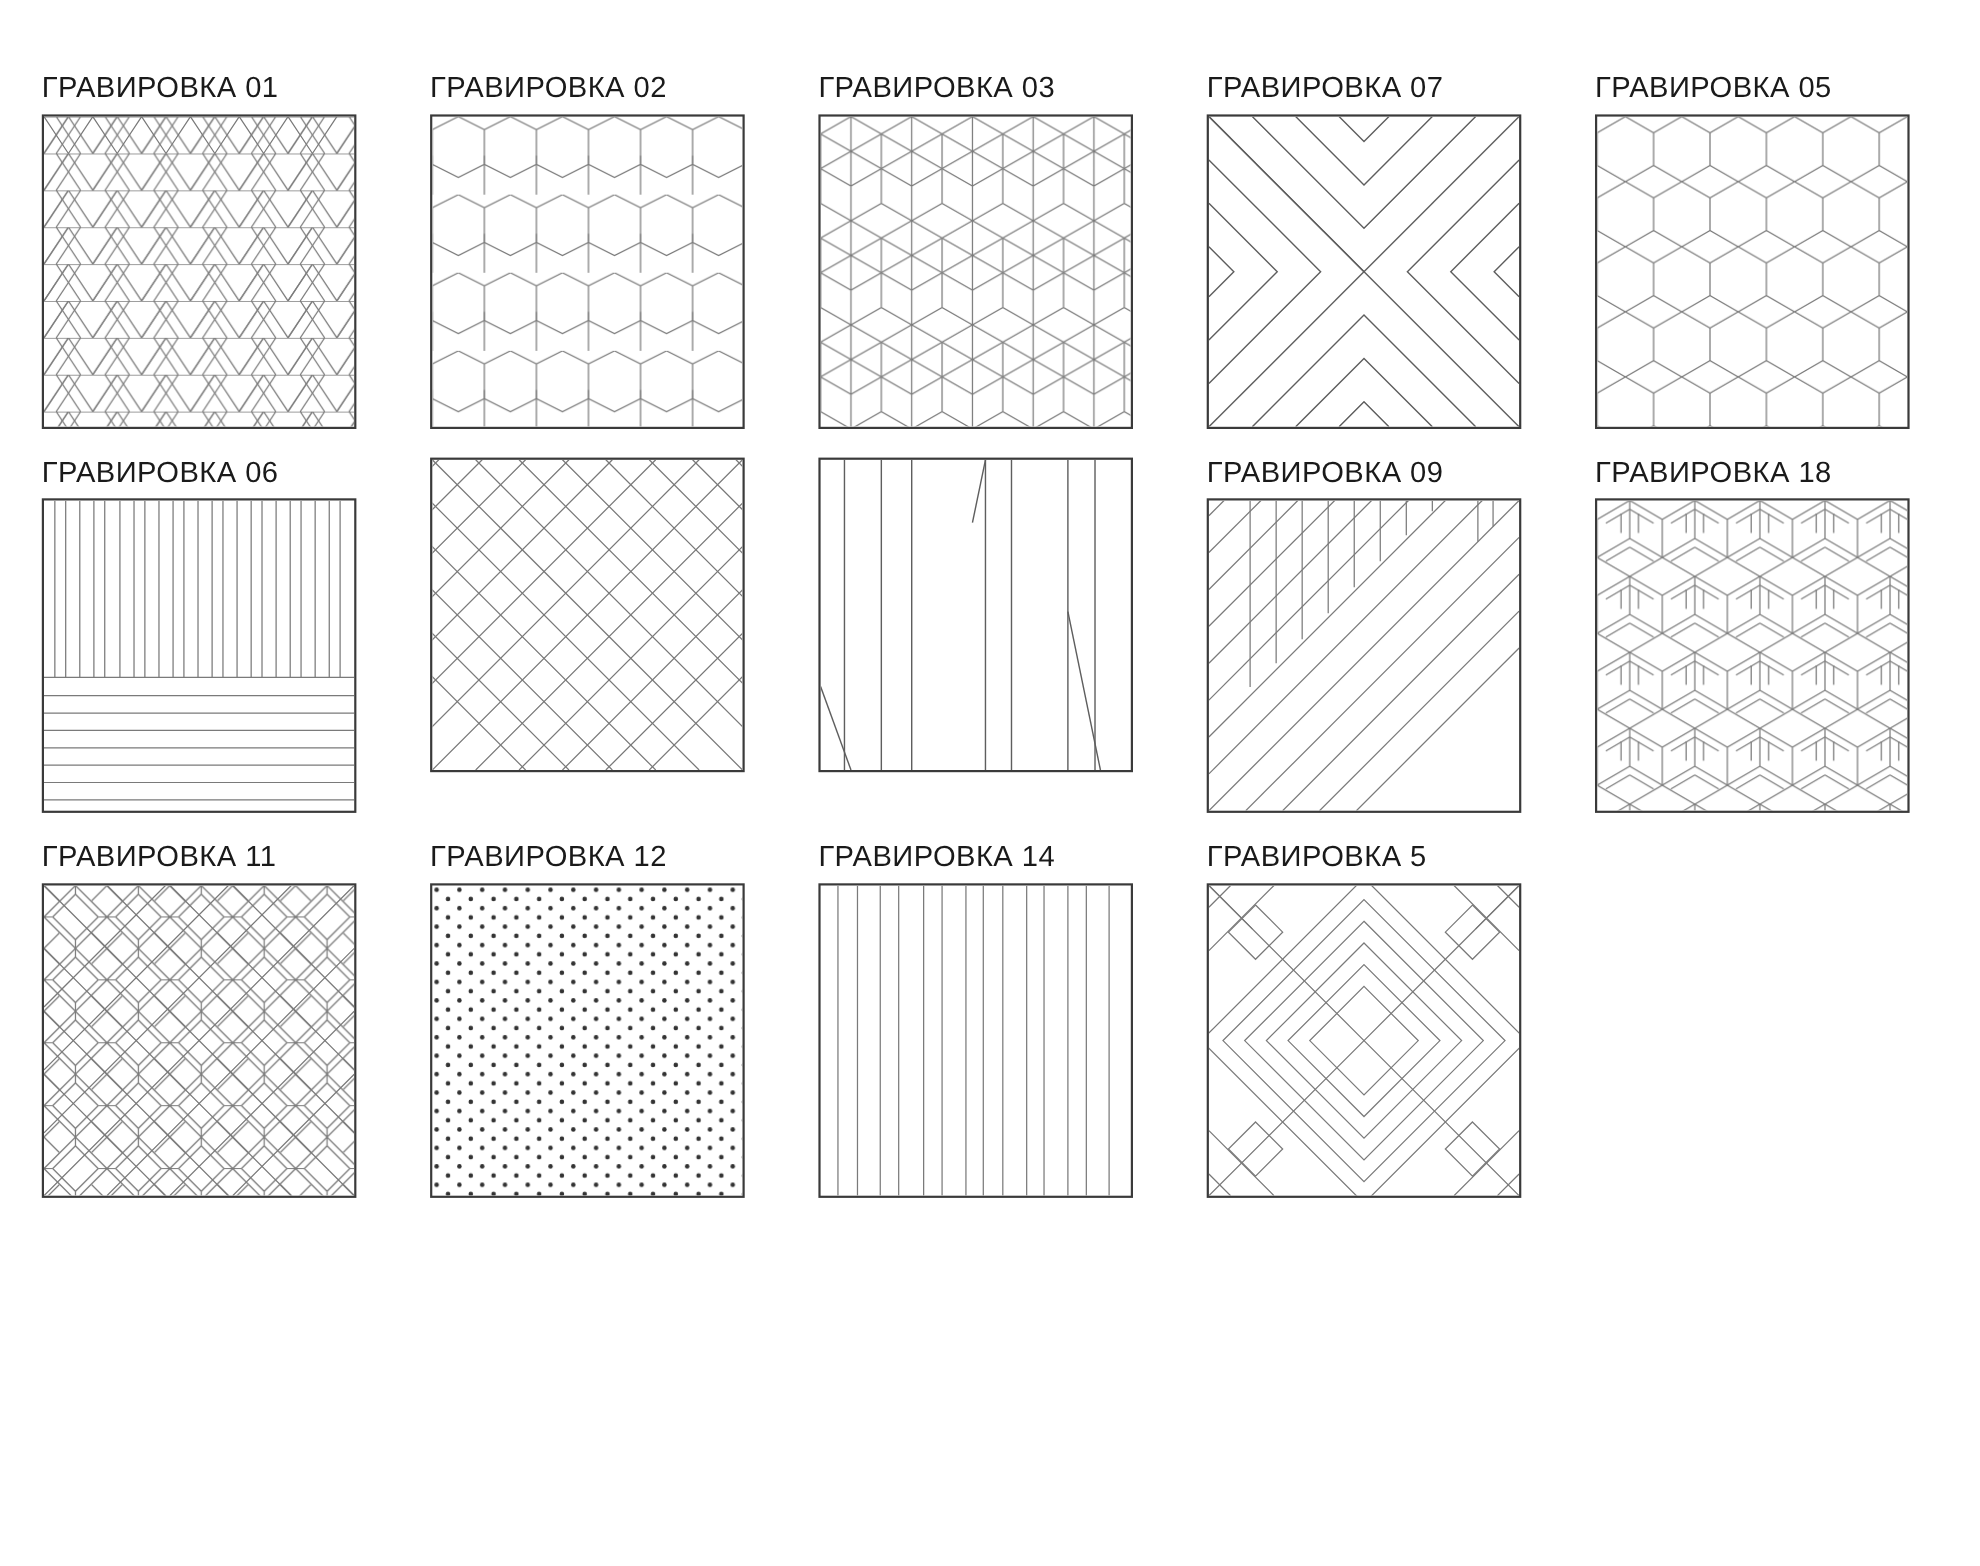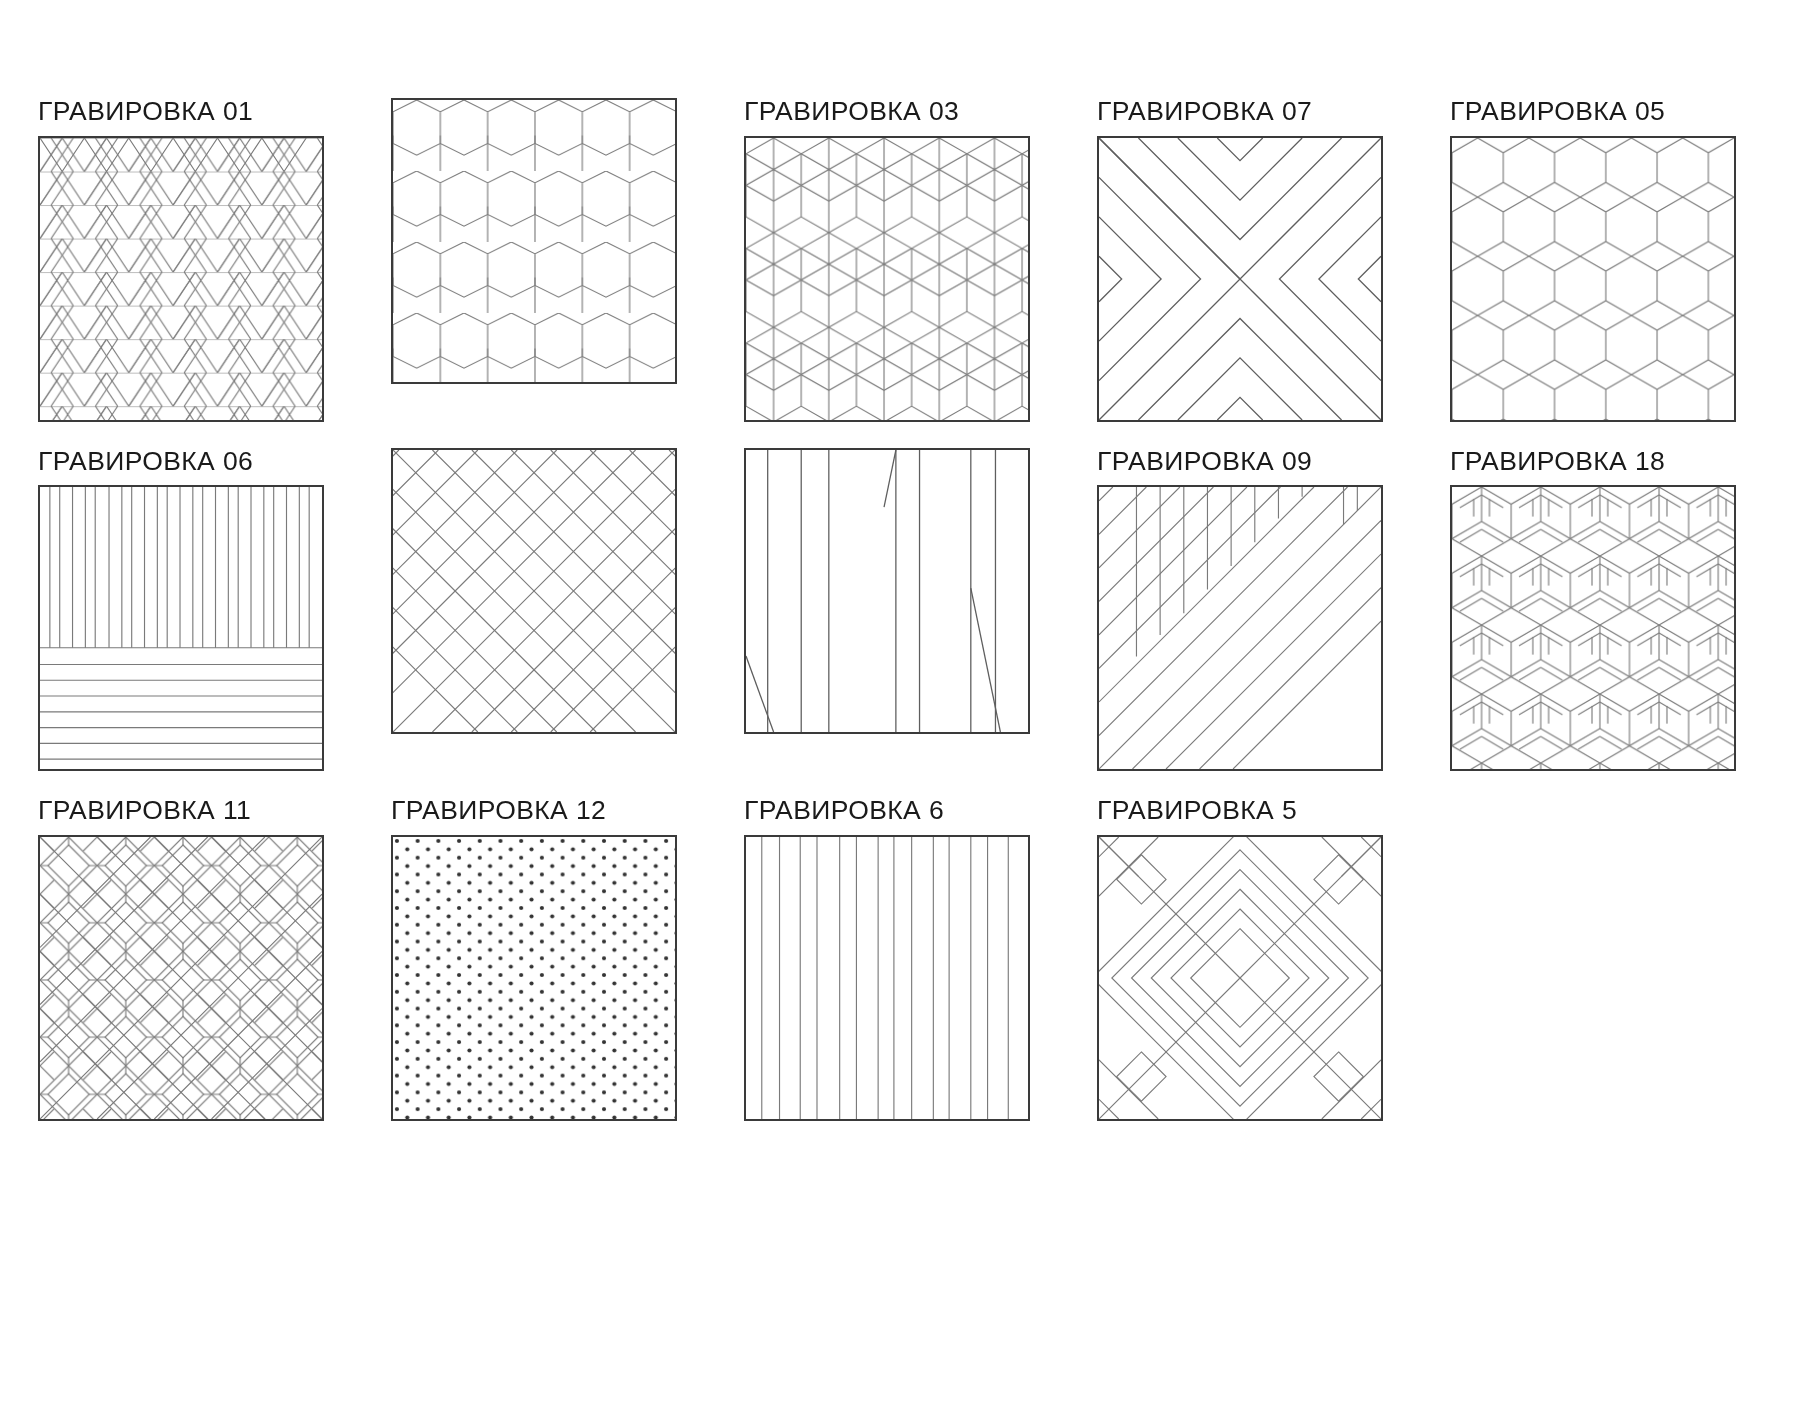--- a/index.html
+++ b/index.html
@@ -23,21 +23,20 @@
   }
   .grid {
     position: absolute;
     left: 38px;
     top: 66px;
     width: 1730px;
     display: grid;
     grid-template-columns: repeat(5, 350px);
     grid-column-gap: 3px;
     grid-row-gap: 26px;
-    margin-top: 32px;
   }
   .cell {
     width: 350px;
   }
   .cell-label {
     font-size: 26.5px;
     letter-spacing: 0.4px;
     line-height: 1;
     padding-bottom: 11px;
     white-space: nowrap;
@@ -92,20 +91,21 @@
           </defs>
           <rect x="0" y="0" width="286" height="286" fill="url(#p01)"></rect>
           <g class="ln">
             <path d="M0 0 L22.5 34 L45 0 L67.5 34 L90 0 L112.5 34 L135 0 L157.5 34 L180 0 L202.5 34 L225 0 L247.5 34 L270 0"></path>
           </g>
         </svg>
       </div>
     </div>
 
     <div class="cell">
+      <div class="cell-label">ГРАВИРОВКА 02</div>
       <div class="swatch">
         <svg viewBox="0 0 286 286" preserveAspectRatio="none">
           <defs>
             <pattern id="p02" width="48" height="72" patternUnits="userSpaceOnUse">
               <path class="ln" d="M24 0 L48 12 L48 44 L24 56 L0 44 L0 12 Z"></path>
               <path class="ln" d="M0 36 L0 80 M48 36 L48 80"></path>
               <path class="ln" d="M0 44 L-24 56 M48 44 L72 56"></path>
               <path class="ln" d="M0 12 L-24 0 M48 12 L72 0"></path>
             </pattern>
           </defs>
@@ -296,21 +296,21 @@
               <circle class="dot" cx="4" cy="4" r="2.1"></circle>
               <circle class="dot" cx="14.5" cy="12.5" r="2.1"></circle>
             </pattern>
           </defs>
           <rect x="0" y="0" width="286" height="286" fill="url(#p12)"></rect>
         </svg>
       </div>
     </div>
 
     <div class="cell">
-      <div class="cell-label">ГРАВИРОВКА 6</div>
+      <div class="cell-label">ГРАВИРОВКА 14</div>
       <div class="swatch">
         <svg viewBox="0 0 286 286" preserveAspectRatio="none">
           <g class="ln">
             <path d="M16 0 L16 286 M34 0 L34 286 M55 0 L55 286 M72 0 L72 286 M95 0 L95 286 M112 0 L112 286 M134 0 L134 286 M150 0 L150 286 M168 0 L168 286 M190 0 L190 286 M206 0 L206 286 M228 0 L228 286 M245 0 L245 286 M266 0 L266 286"></path>
           </g>
         </svg>
       </div>
     </div>
 
     <div class="cell">

